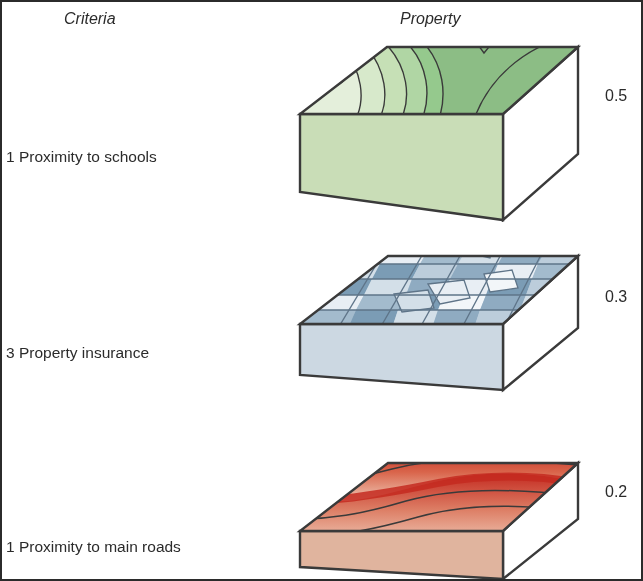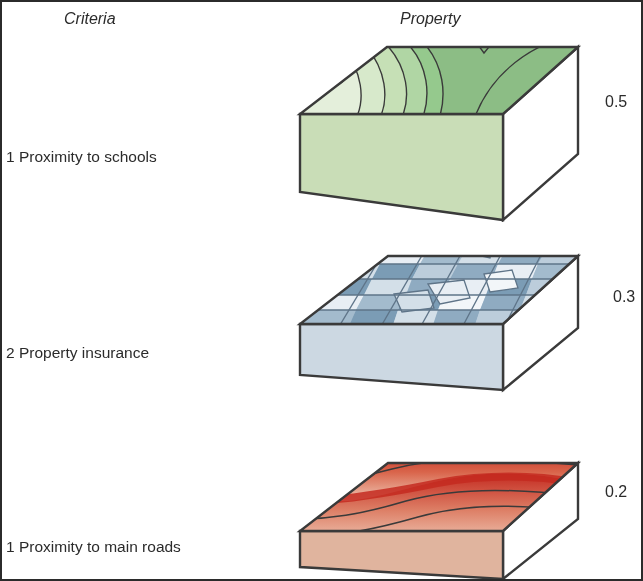--- a/index.html
+++ b/index.html
@@ -41,22 +41,22 @@
   #label-row-1 { top: 342px; }
   #label-row-2 { top: 536px; }
 
   .weight-value {
     position: absolute;
     left: 603px;
     font-size: 16px;
     color: #2b2b2b;
     white-space: nowrap;
   }
-  #weight-row-0 { top: 91px; }
-  #weight-row-1 { top: 286px; margin-left: 8px; }
+  #weight-row-0 { top: 85px; }
+  #weight-row-1 { top: 286px; }
   #weight-row-2 { top: 481px; }
 
   .layer-svg {
     position: absolute;
     display: block;
   }
   #layer-0 { left: 286px; top: 40px; }
   #layer-1 { left: 286px; top: 248px; }
   #layer-2 { left: 286px; top: 455px; }
 </style>
@@ -220,20 +220,20 @@
         <path d="M-10,62 C40,64 78,56 118,44 C168,30 230,30 310,42"></path>
         <path d="M-10,78 C46,82 88,72 130,60 C180,46 240,46 310,58"></path>
         <path d="M92,-10 L96,-2"></path>
       </g>
     </g>
 
     <polygon points="100,6 290,6 215,74 12,74" fill="none" stroke="#3a3a3a" stroke-width="2.4"></polygon>
   </svg>
 
   <div class="criterion-label" id="label-row-0">1 Proximity to schools</div>
-  <div class="criterion-label" id="label-row-1">2 Property insurance</div>
+  <div class="criterion-label" id="label-row-1">3 Property insurance</div>
   <div class="criterion-label" id="label-row-2">1 Proximity to main roads</div>
 
   <div class="weight-value" id="weight-row-0">0.5</div>
   <div class="weight-value" id="weight-row-1">0.3</div>
   <div class="weight-value" id="weight-row-2">0.2</div>
 
 </div>
 
 </body></html>

